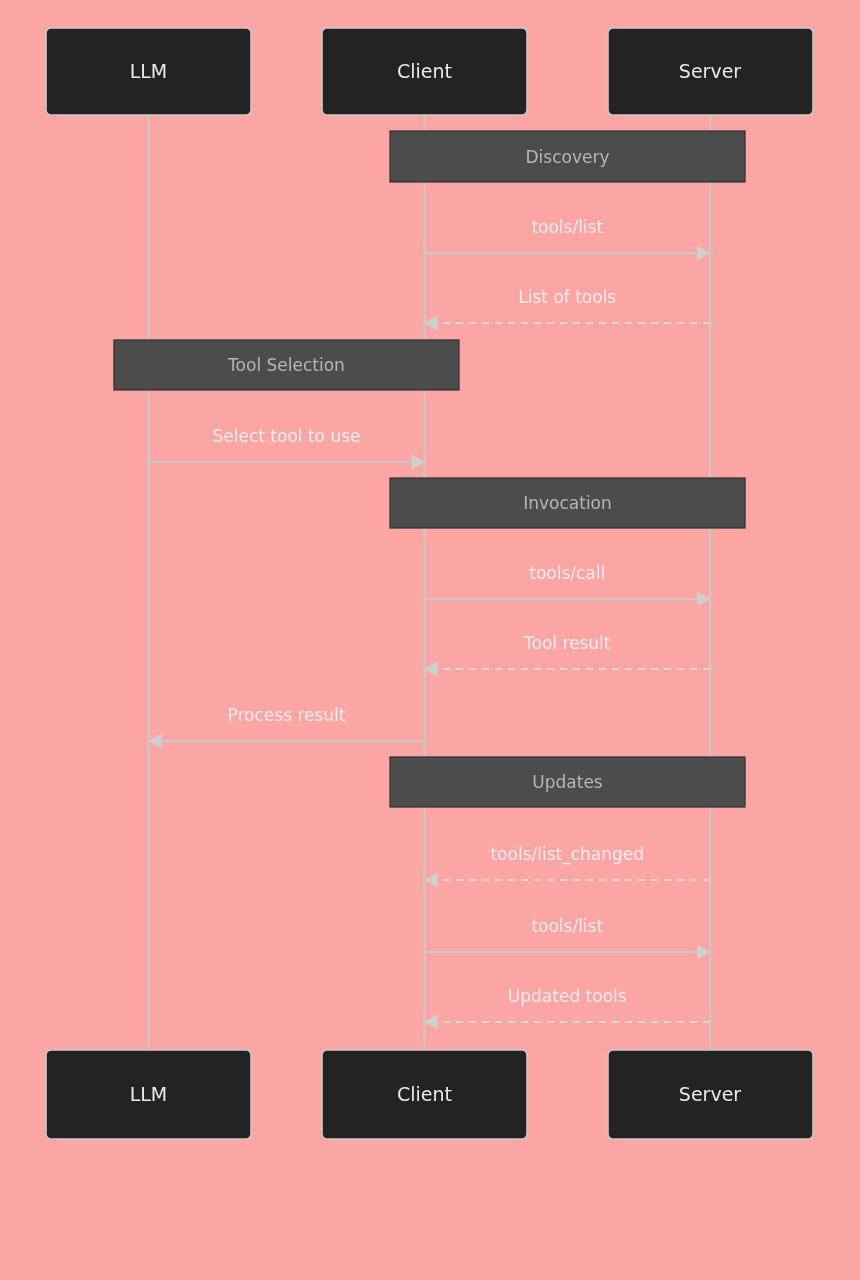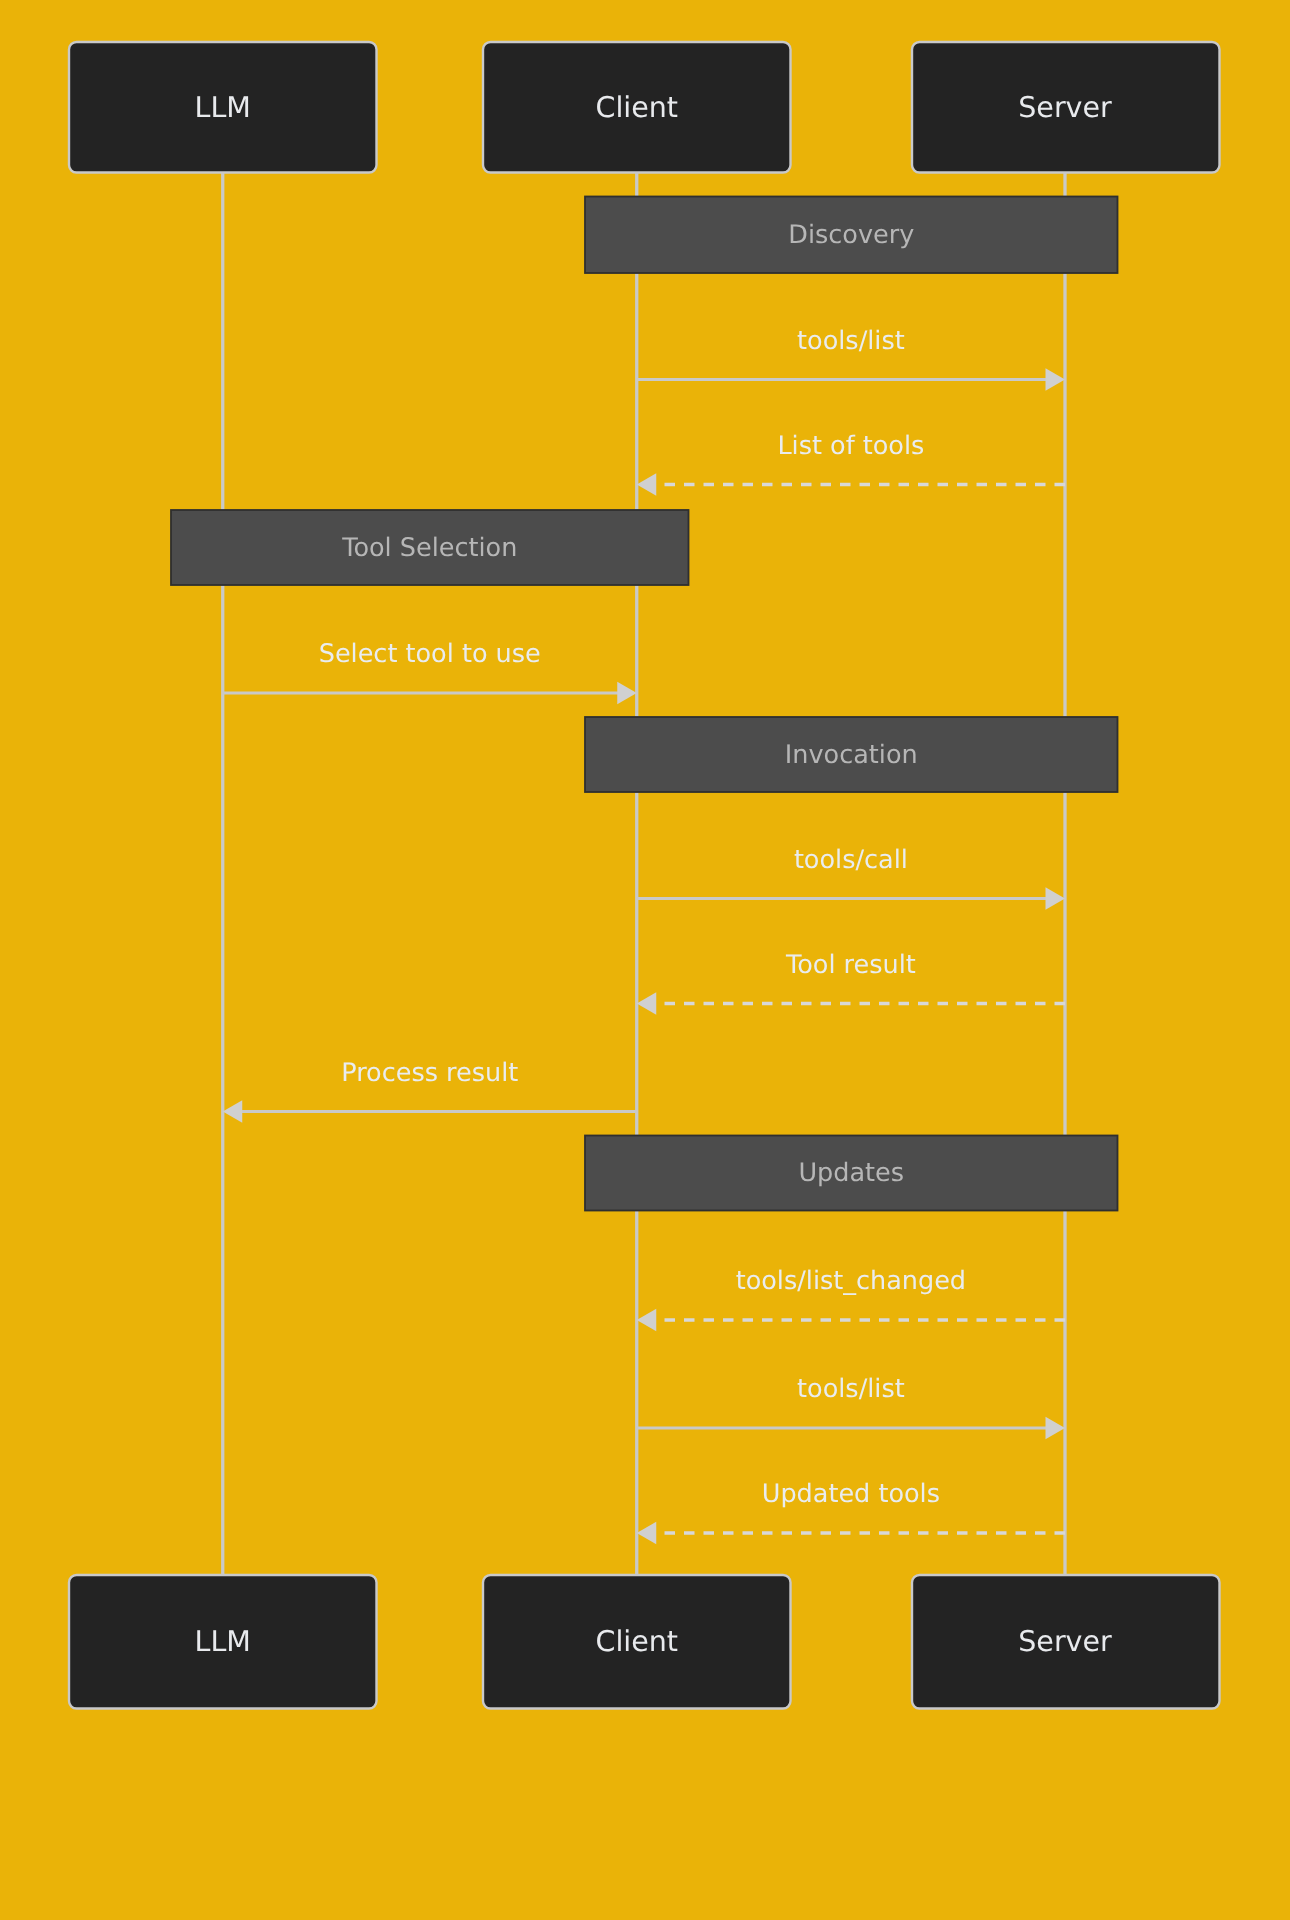--- a/index.html
+++ b/index.html
@@ -11,21 +11,21 @@
   body {
     width: 860px;
     height: 1280px;
     overflow: hidden;
     font-family: "DejaVu Sans", "Liberation Sans", sans-serif;
   }
   #diagram-root {
     position: relative;
     width: 860px;
     height: 1280px;
-    background: #eab308;
+    background: #fca5a5;
   }
   svg.diagram-canvas {
     position: absolute;
     top: 0;
     left: 0;
     width: 860px;
     height: 1280px;
     display: block;
   }
   .actor-box-rect {

